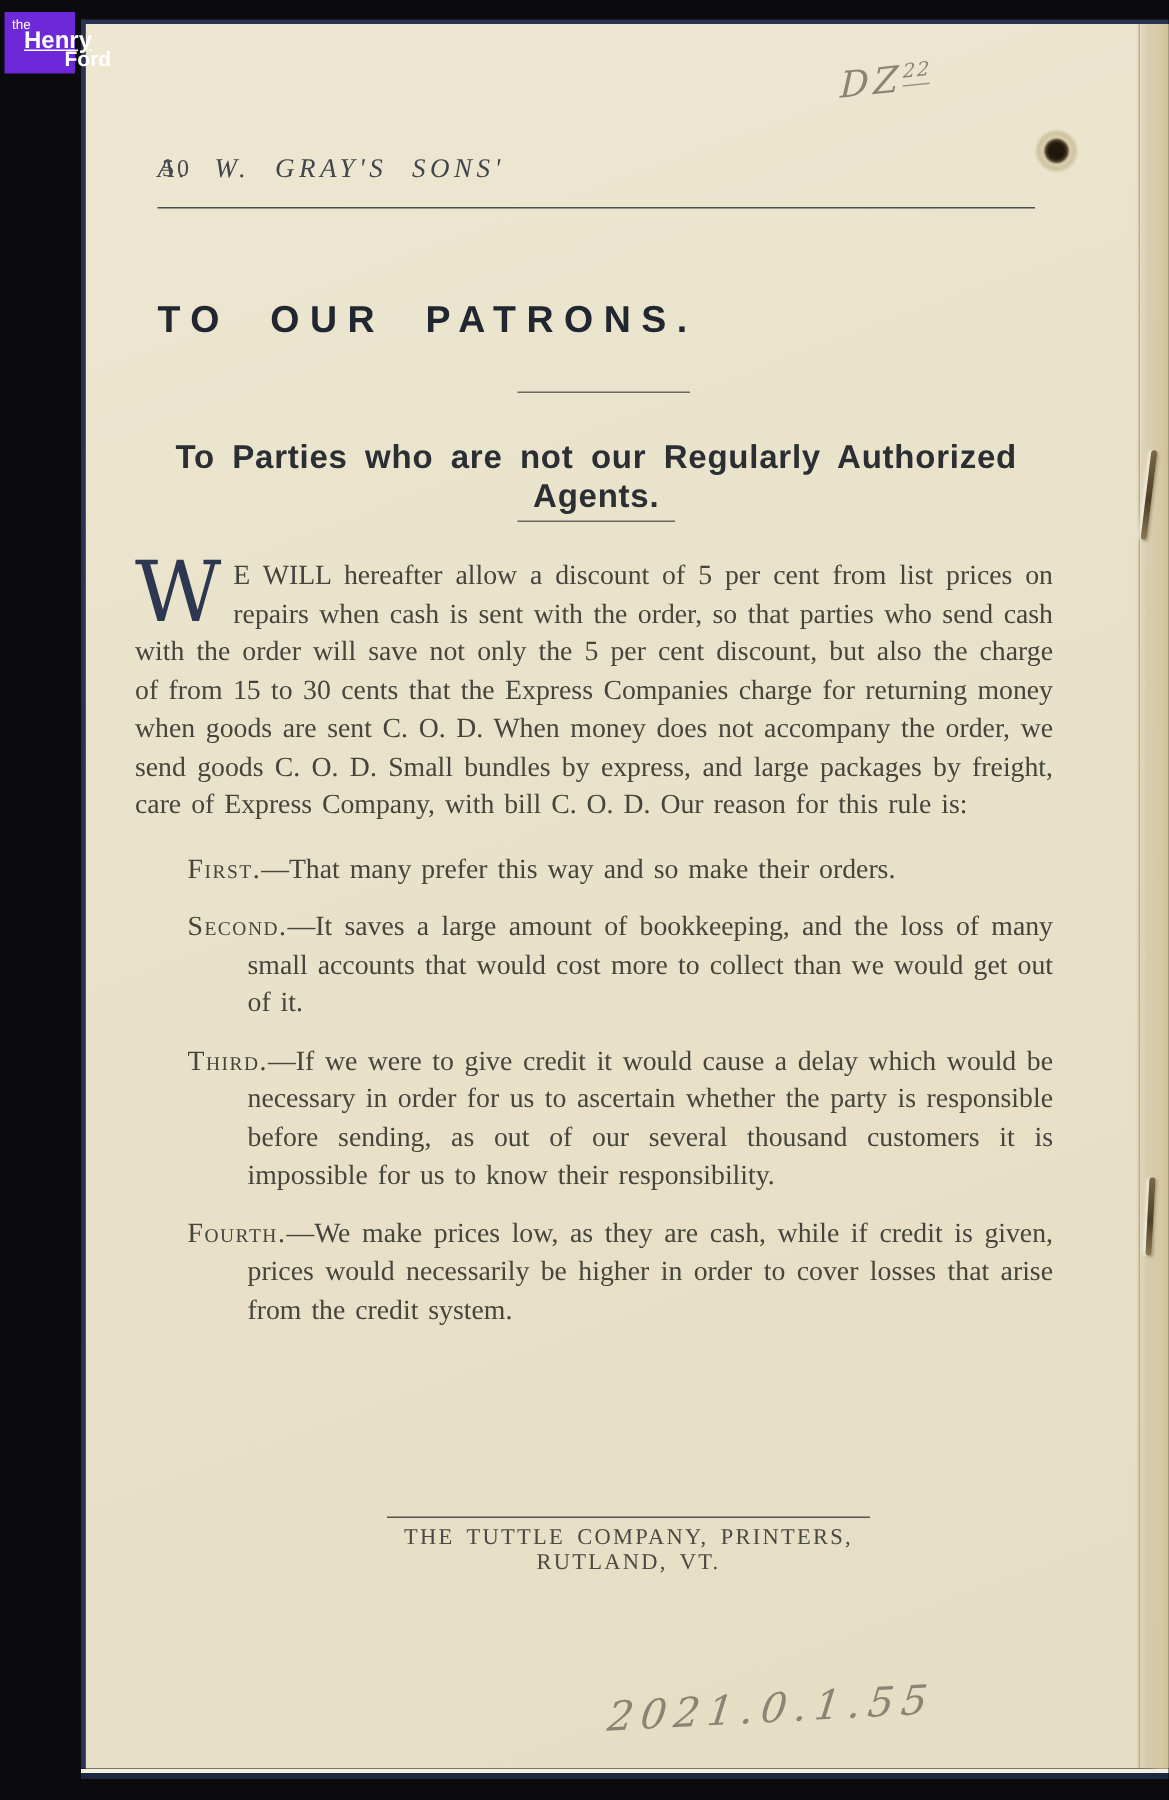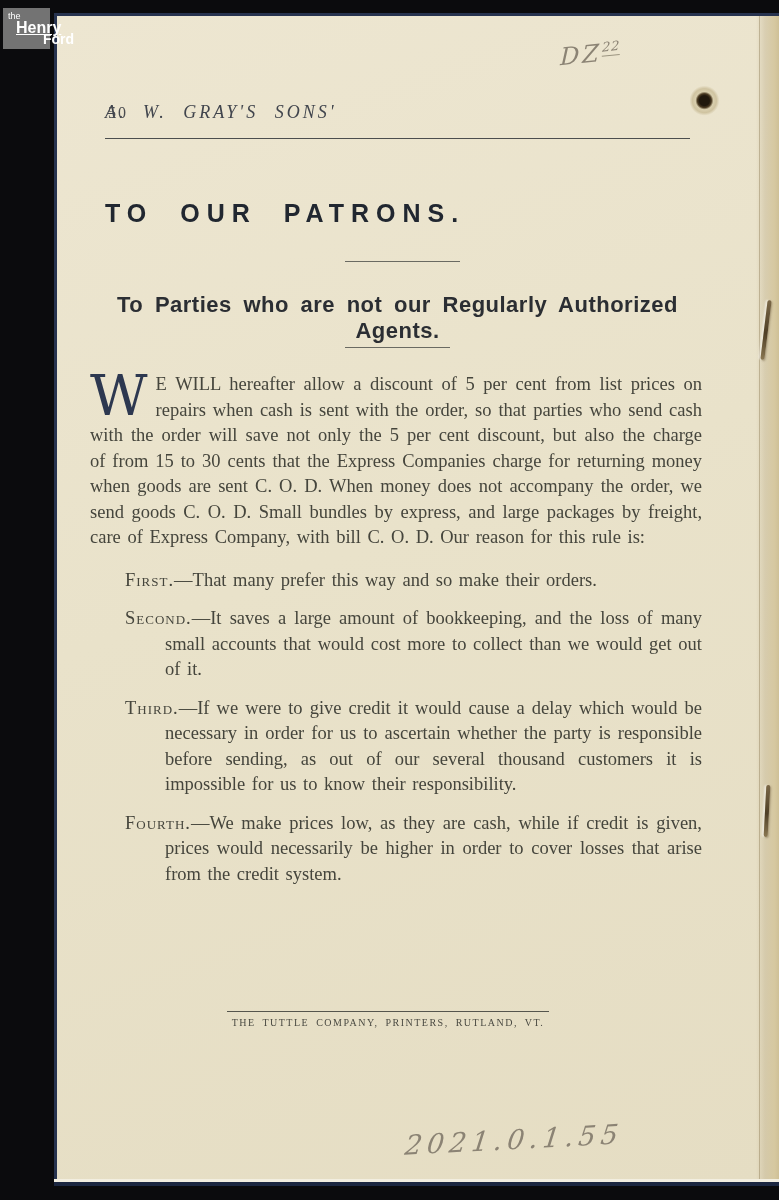--- a/index.html
+++ b/index.html
@@ -34,21 +34,21 @@
   }
   .tear-1{right:14px;top:284px;height:60px;transform:rotate(7deg);}
   .tear-2{right:13px;top:769px;height:52px;transform:rotate(3deg);}
   .wormhole{
     position:absolute;left:633px;top:68px;width:32px;height:32px;
     background:radial-gradient(circle at 45% 52%, #20180d 0 5px, #4a3a22 7px, #d9cfae 9px, #cfc3a0 12px, rgba(0,0,0,0) 15px);
   }
   
   .thf-logo{
     position:absolute;left:3px;top:8px;width:47px;height:41px;
-    background:#737373;
+    background:#6d28d9;
     color:#fff;
     font-family:"Liberation Sans", sans-serif;
     line-height:1;
   }
   .thf-the{position:absolute;left:5px;top:4px;font-size:9px;font-weight:normal;}
   .thf-henry{position:absolute;left:13px;top:12px;font-size:16px;font-weight:bold;text-decoration:underline;}
   .thf-ford{position:absolute;left:13px;top:24px;font-size:14px;font-weight:bold;padding-left:27px;}
   
   .pencil{
     color:#8b8374;
@@ -128,25 +128,25 @@
   .reasons li{
     padding-left:40px;text-indent:-40px;
     margin-bottom:13px;
     word-spacing:2px;
   }
   .reason-label{
     font-variant:small-caps;
     letter-spacing:1px;
   }
   .printer-footer{
-    position:absolute;left:170px;top:995px;width:322px;
+    position:absolute;left:201px;top:995px;width:322px;
     border-top:1px solid #55554d;
     padding-top:5px;
     text-align:center;
-    font-size:10px;letter-spacing:1.5px;word-spacing:3px;
+    font-size:15px;letter-spacing:1.5px;word-spacing:3px;
     color:#4a4a42;
   }
 </style>
 </head>
 <body>
 
 <div class="page">
 
   <div class="edge-strip"></div>
   <div class="edge-line"></div>

